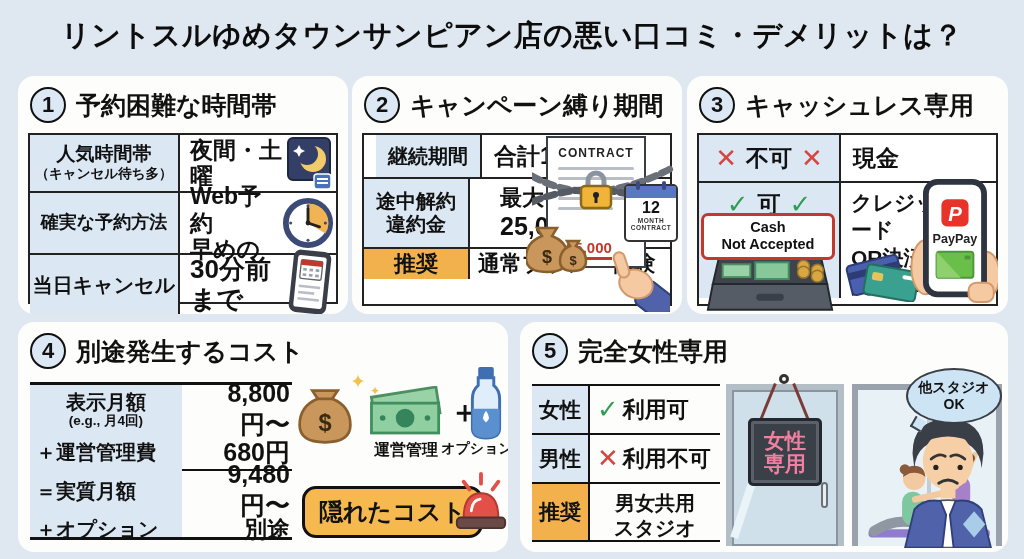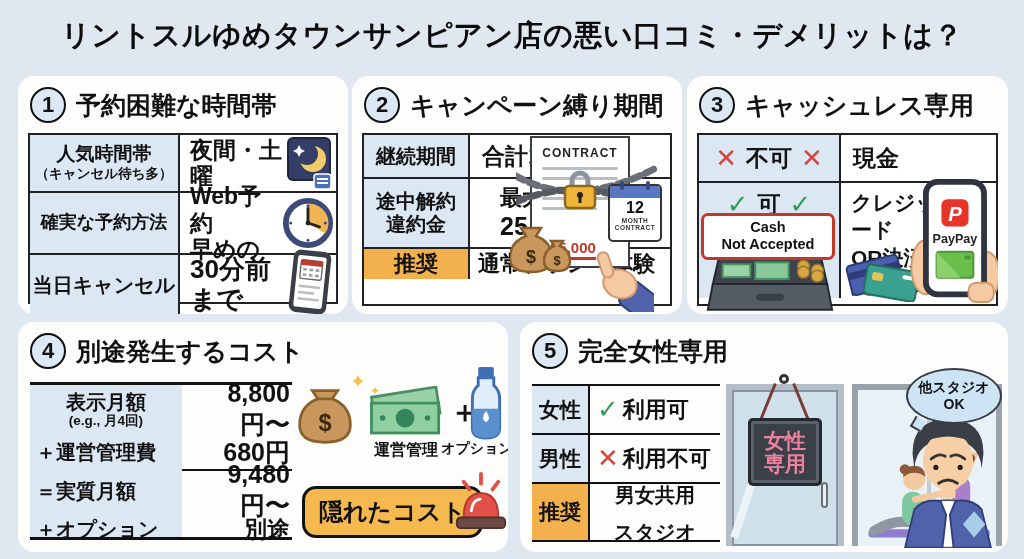--- a/index.html
+++ b/index.html
@@ -50,29 +50,29 @@
   #t1 .bcell-l { width: 150px; }
   #t1 .r1 { height: 58px; } #t1 .r2 { height: 62px; } #t1 .r3 { flex: 1; }
   .lbl-19 { font-size: 19px; line-height: 1.1; }
   .lbl-note { font-size: 13.5px; line-height: 1.1; margin-top: 2px; }
   .val-23 { font-size: 23px; padding-left: 10px; padding-right: 54px; line-height: 1.15; }
   .cell-icon { position: absolute; right: 2px; top: 50%; transform: translateY(-50%); }
 
   
   #t2 { left: 10px; right: 10px; top: 57px; bottom: 8px; }
   #t2 .bcell-l { width: 106px; }
-  #t2 .r1 { height: 44px; } #t2 .r2 { height: 70px; } #t2 .r3 { flex: 1; }
+  #t2 .r1 { height: 44px; padding-left: 12px; } #t2 .r2 { height: 70px; } #t2 .r3 { flex: 1; }
   #t2 .bcell-l.rec { background: #f2b14d; }
   .lbl-20 { font-size: 20px; line-height: 1.15; }
   #t2 .v1 { font-size: 23px; padding-left: 12px; }
   #t2 .v2 { font-size: 22px; padding-left: 30px; line-height: 1.2; }
   #t2 .v2 .big { font-size: 25px; }
   #t2 .v3 { font-size: 22px; padding-left: 8px; white-space: nowrap; }
 
-  .contract-illo { position: absolute; right: 20px; top: 60px; width: 146px; height: 172px; z-index: 3; }
+  .contract-illo { position: absolute; right: 4px; top: 60px; width: 146px; height: 172px; z-index: 3; }
   .paper { position: absolute; left: 14px; top: 0; width: 100px; height: 132px; background: #fff; border: 2px solid #3a3f47; }
   .paper-title { text-align: center; font-size: 12px; letter-spacing: 1px; margin-top: 8px; color: #222; }
   .paper-line { height: 3px; background: #b9bec6; margin: 7px 10px 0 10px; border-radius: 2px; }
   .amount-red { position: absolute; left: 34px; top: 103px; color: #c0392b; font-size: 15px; border-bottom: 3px solid #c0392b; padding-bottom: 1px; z-index: 4; }
   .sig-squiggle { position: absolute; left: 16px; top: 108px; width: 18px; height: 8px; border-top: 2px solid #8a93a0; border-radius: 50%; transform: rotate(-8deg); }
   .mini-cal {
     position: absolute; right: 0; top: 48px; width: 54px; height: 58px;
     background: #fff; border: 2px solid #333; border-radius: 5px; z-index: 5; text-align: center;
   }
   .mini-cal-head { height: 12px; background: #5a77c4; border-radius: 2px 2px 0 0; position: relative; }
@@ -129,21 +129,21 @@
 
   
   .g-table { position: absolute; left: 12px; top: 62px; width: 188px; }
   .g-row { display: flex; border-top: 2px solid #111; }
   .g-row:last-child { border-bottom: 2px solid #111; }
   .g-label { width: 58px; background: #dbe7f3; border-right: 2px solid #111;
     display: flex; align-items: center; justify-content: center; font-size: 21px; }
   .g-label.rec { background: #f2b14d; }
   .g-val { flex: 1; display: flex; align-items: center; gap: 4px; padding-left: 7px; font-size: 22px; }
   .gr1, .gr2 { height: 49px; } .gr3 { height: 60px; }
-  .g-val-2l { flex-direction: column; justify-content: space-between; align-items: center; gap: 14px; line-height: 1.15; font-size: 20px; padding-left: 0; }
+  .g-val-2l { flex-direction: column; justify-content: flex-end; align-items: center; gap: 2px; line-height: 1.15; font-size: 20px; padding-left: 0; }
 
   .studio-illo { position: absolute; left: 206px; top: 50px; right: 6px; bottom: 6px; }
   .door { position: absolute; left: 0; top: 12px; width: 118px; bottom: 0;
     background: #cfe0ea; border: 6px solid #b3bec7; border-bottom: none; box-shadow: inset 0 0 0 2px #8a93a0; }
   .door-streak { position: absolute; left: 12px; top: 60px; width: 8px; height: 90px; background: #e9f3f8; transform: rotate(18deg); }
   .door-handle { position: absolute; right: 10px; top: 92px; width: 7px; height: 26px; background: #e8eef2; border: 2px solid #6a7078; border-radius: 4px; }
   .hook { position: absolute; left: 53px; top: 2px; width: 10px; height: 10px; border: 3px solid #333; border-radius: 50%; }
   .string-l, .string-r { position: absolute; width: 3px; height: 42px; background: #7a3b36; top: 10px; }
   .string-l { left: 40px; transform: rotate(22deg); } .string-r { left: 74px; transform: rotate(-22deg); }
   .door-sign {

